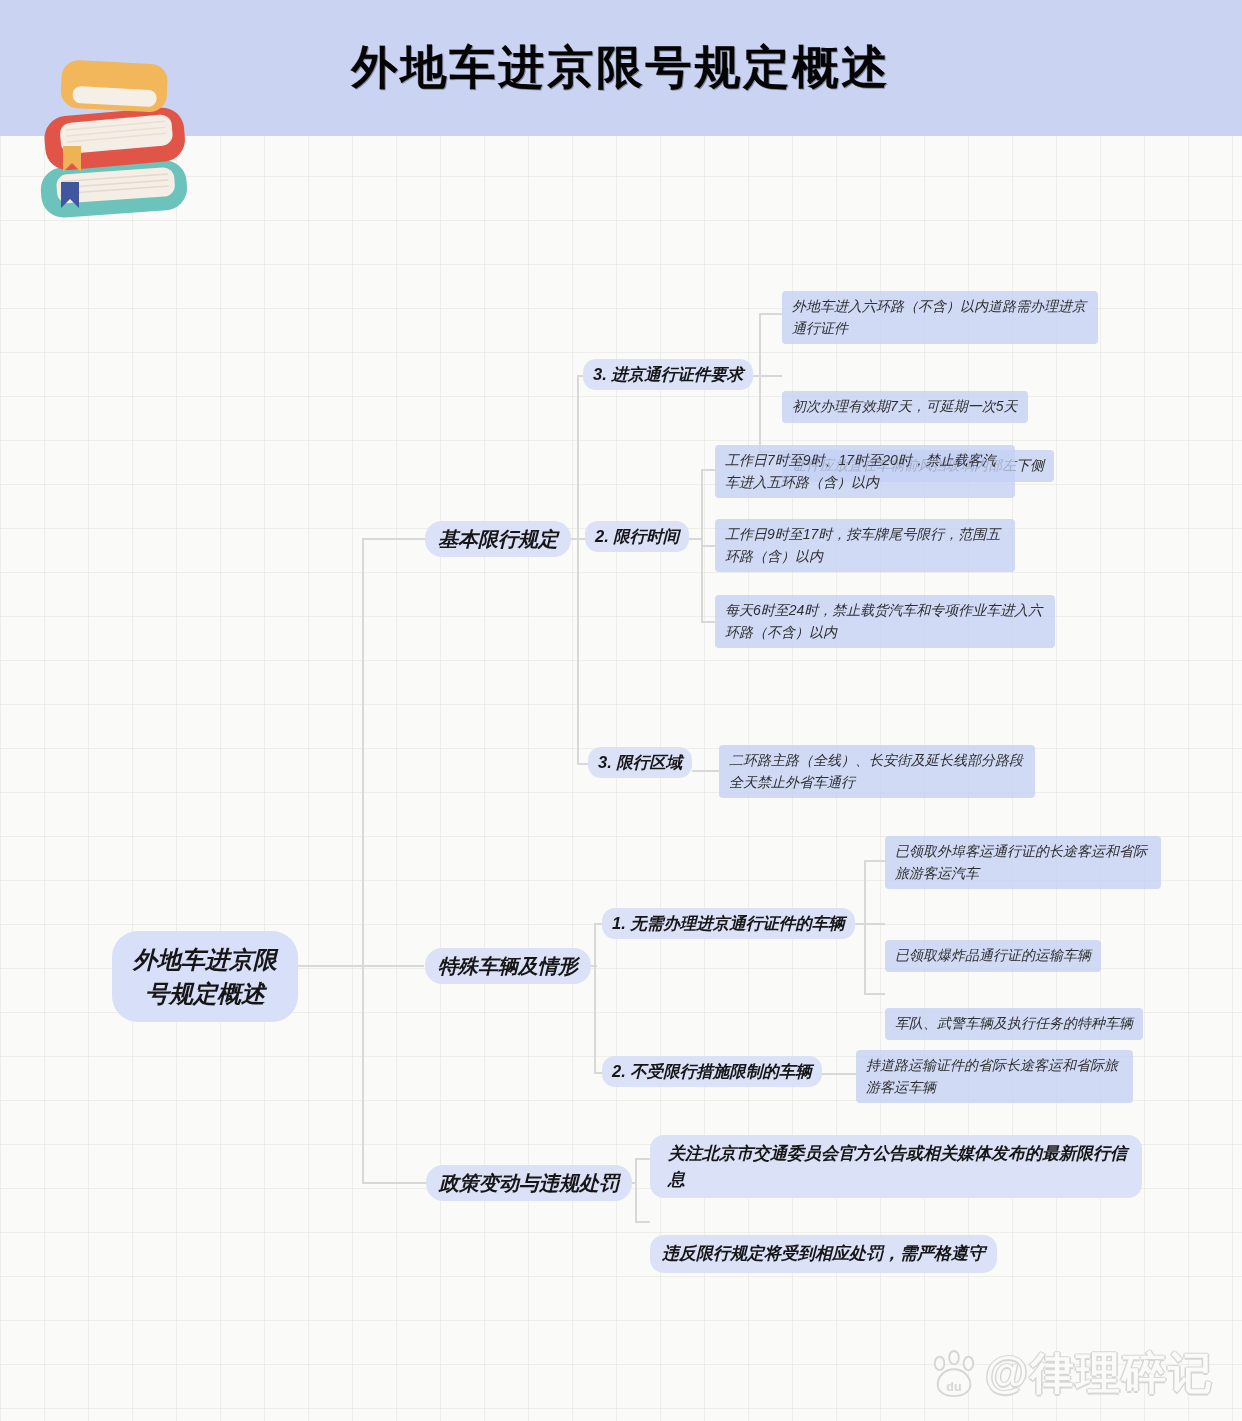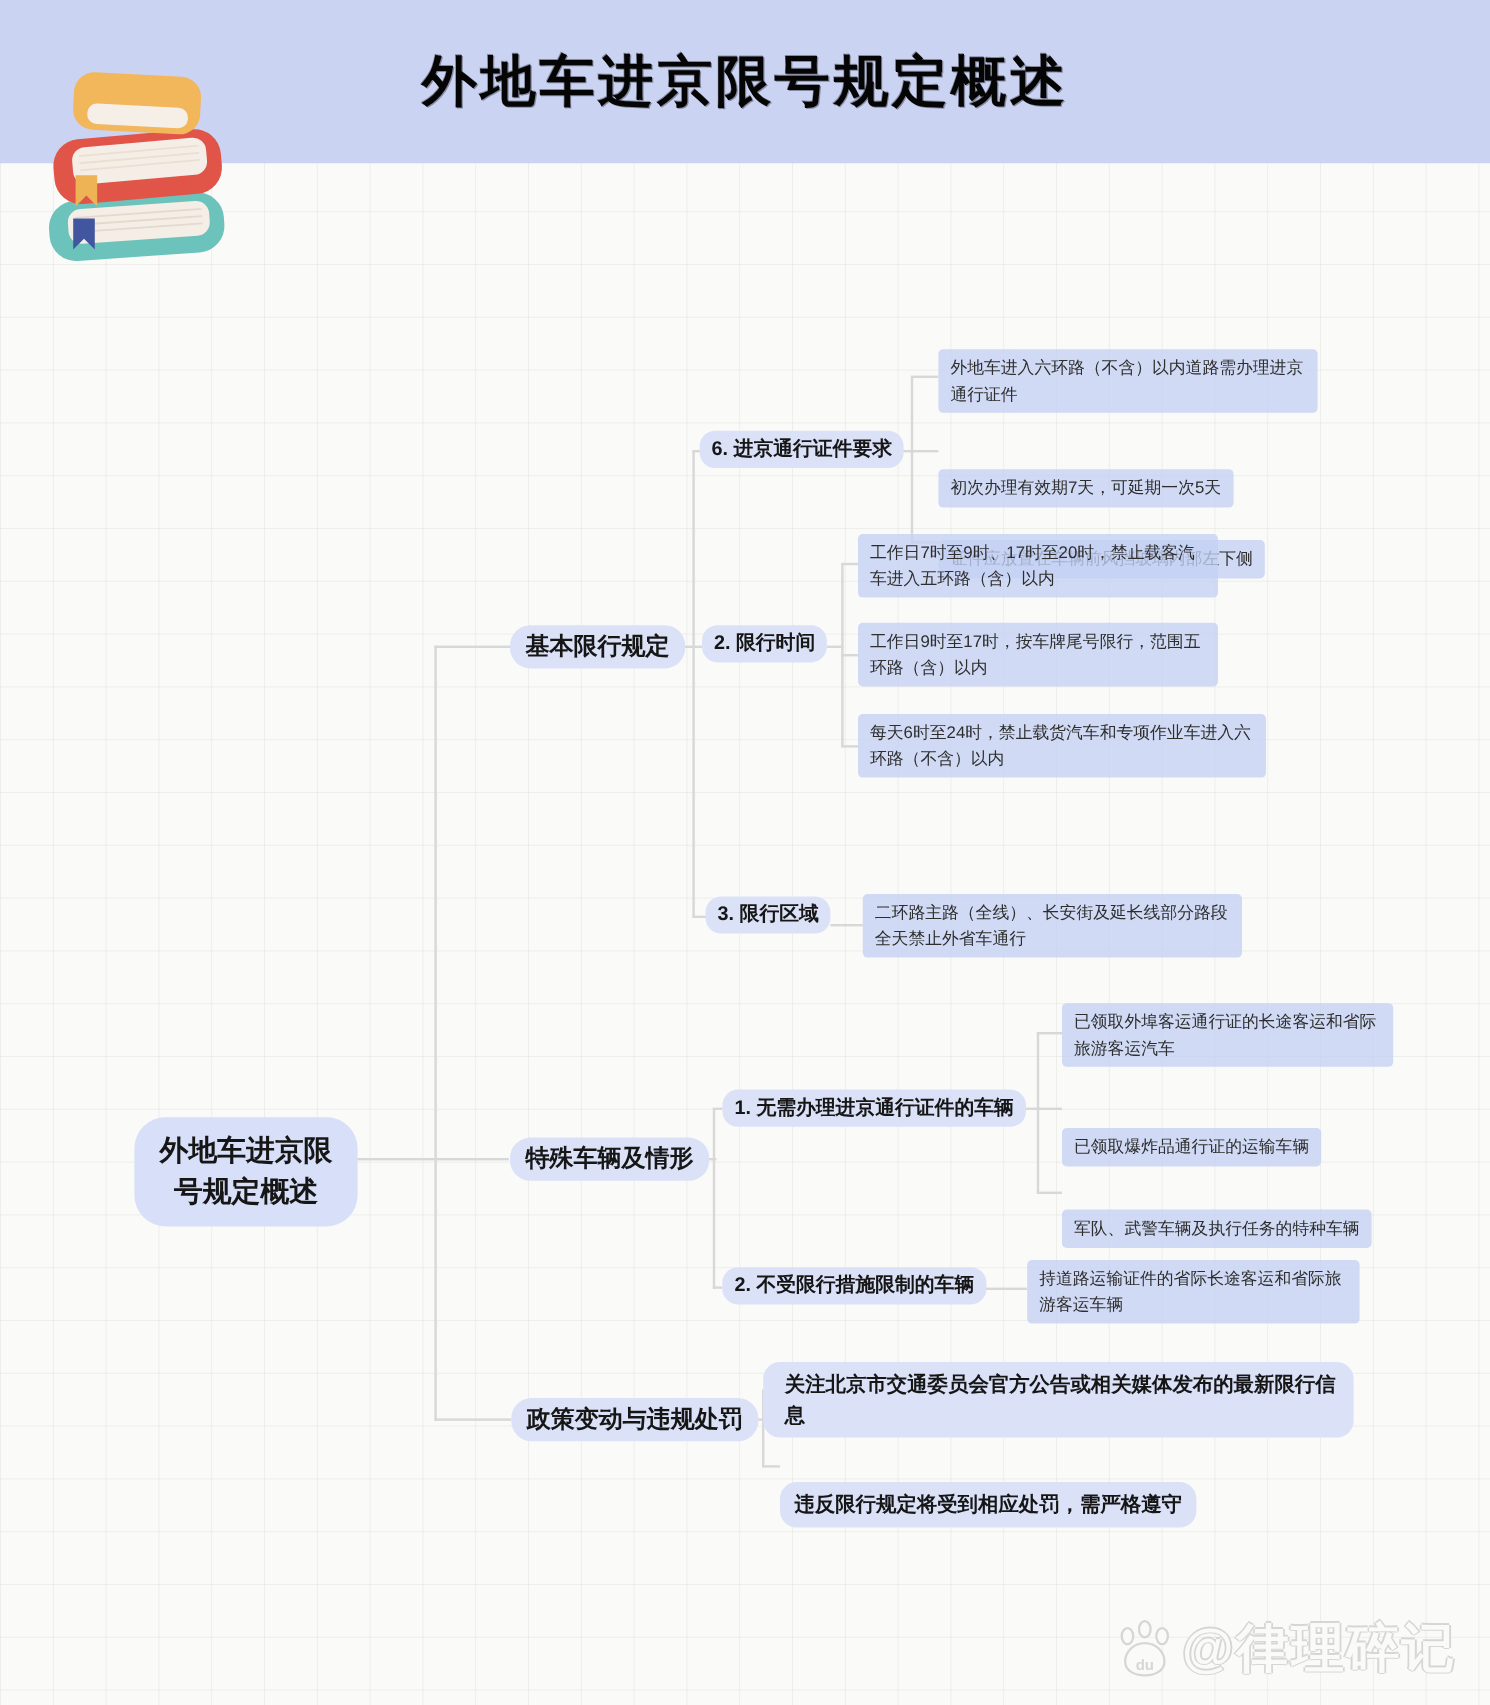--- a/index.html
+++ b/index.html
@@ -9,21 +9,21 @@
     background-image:
       linear-gradient(to right, rgba(205,205,198,0.28) 1px, transparent 1px),
       linear-gradient(to bottom, rgba(205,205,198,0.28) 1px, transparent 1px);
     background-size:44px 44px;
     font-family:"Liberation Sans",sans-serif;
   }
   .banner{position:absolute;left:0;top:0;width:1242px;height:136px;background:#cbd3f3;
     display:flex;align-items:center;justify-content:center;}
   .banner h1{margin:0;font-size:46px;font-weight:900;letter-spacing:3px;color:#050505;
     text-shadow:1px 1px 0 rgba(0,0,0,.35), -0.5px -0.5px 0 rgba(0,0,0,.35);}
-  .node{position:absolute;box-sizing:border-box;color:#161616;}
+  .node{position:absolute;box-sizing:border-box;color:#161616;font-style:italic;}
   .bold-node{background:#dbe2f8;font-weight:bold;}
   .root-node{background:#d8dff8;border-radius:26px;font-weight:bold;font-size:24px;
     line-height:1.4;text-align:center;padding:12px 14px;width:186px;}
   .branch-node{font-size:20px;line-height:1.3;padding:5px 13px;border-radius:17px;white-space:nowrap;}
   .l2-node{font-size:16.5px;line-height:1.4;padding:4px 10px;border-radius:13px;white-space:nowrap;}
   .l2-wide{font-size:17px;line-height:1.5;padding:6px 12px;border-radius:14px;word-break:break-all;}
   .leaf-node{background:rgba(196,209,243,0.78);border-radius:4px;font-size:14px;line-height:1.55;
     padding:5px 10px;color:#2e2e2e;word-break:break-all;}
   .nowrap{white-space:nowrap;margin-top:30px;}
   .hline{position:absolute;height:2px;background:#d8d8d8;}
@@ -101,26 +101,26 @@
   <div class="vline" style="left:635px;top:1159px;height:63px;"></div>
   <div class="hline" style="left:635px;top:1158px;width:15px;"></div>
   <div class="hline" style="left:635px;top:1221px;width:15px;"></div>
 
   <div class="node root-node" style="left:112px;top:931px;">外地车进京限号规定概述</div>
 
   <div class="node bold-node branch-node" style="left:425px;top:521px;">基本限行规定</div>
   <div class="node bold-node branch-node" style="left:425px;top:948px;">特殊车辆及情形</div>
   <div class="node bold-node branch-node" style="left:426px;top:1165px;">政策变动与违规处罚</div>
 
-  <div class="node bold-node l2-node" style="left:583px;top:359px;">6. 进京通行证件要求</div>
+  <div class="node bold-node l2-node" style="left:583px;top:359px;">3. 进京通行证件要求</div>
   <div class="node bold-node l2-node" style="left:585px;top:521px;">2. 限行时间</div>
   <div class="node bold-node l2-node" style="left:588px;top:747px;">3. 限行区域</div>
   <div class="node bold-node l2-node" style="left:602px;top:908px;">1. 无需办理进京通行证件的车辆</div>
   <div class="node bold-node l2-node" style="left:602px;top:1056px;">2. 不受限行措施限制的车辆</div>
-  <div class="node bold-node l2-wide" style="left:636px;top:1135px;width:492px;padding-left:18px;">关注北京市交通委员会官方公告或相关媒体发布的最新限行信息</div>
+  <div class="node bold-node l2-wide" style="left:650px;top:1135px;width:492px;padding-left:18px;">关注北京市交通委员会官方公告或相关媒体发布的最新限行信息</div>
   <div class="node bold-node l2-wide nowrap" style="left:650px;top:1205px;">违反限行规定将受到相应处罚，需严格遵守</div>
 
   <div class="node leaf-node" style="left:782px;top:291px;width:316px;">外地车进入六环路（不含）以内道路需办理进京通行证件</div>
   <div class="node leaf-node nowrap" style="left:782px;top:361px;">初次办理有效期7天，可延期一次5天</div>
   <div class="node leaf-node nowrap" style="left:782px;top:420px;">证件应放置在车辆前风挡玻璃内部左下侧</div>
 
   <div class="node leaf-node" style="left:715px;top:445px;width:300px;">工作日7时至9时、17时至20时，禁止载客汽车进入五环路（含）以内</div>
   <div class="node leaf-node" style="left:715px;top:519px;width:300px;">工作日9时至17时，按车牌尾号限行，范围五环路（含）以内</div>
   <div class="node leaf-node" style="left:715px;top:595px;width:340px;">每天6时至24时，禁止载货汽车和专项作业车进入六环路（不含）以内</div>
 

